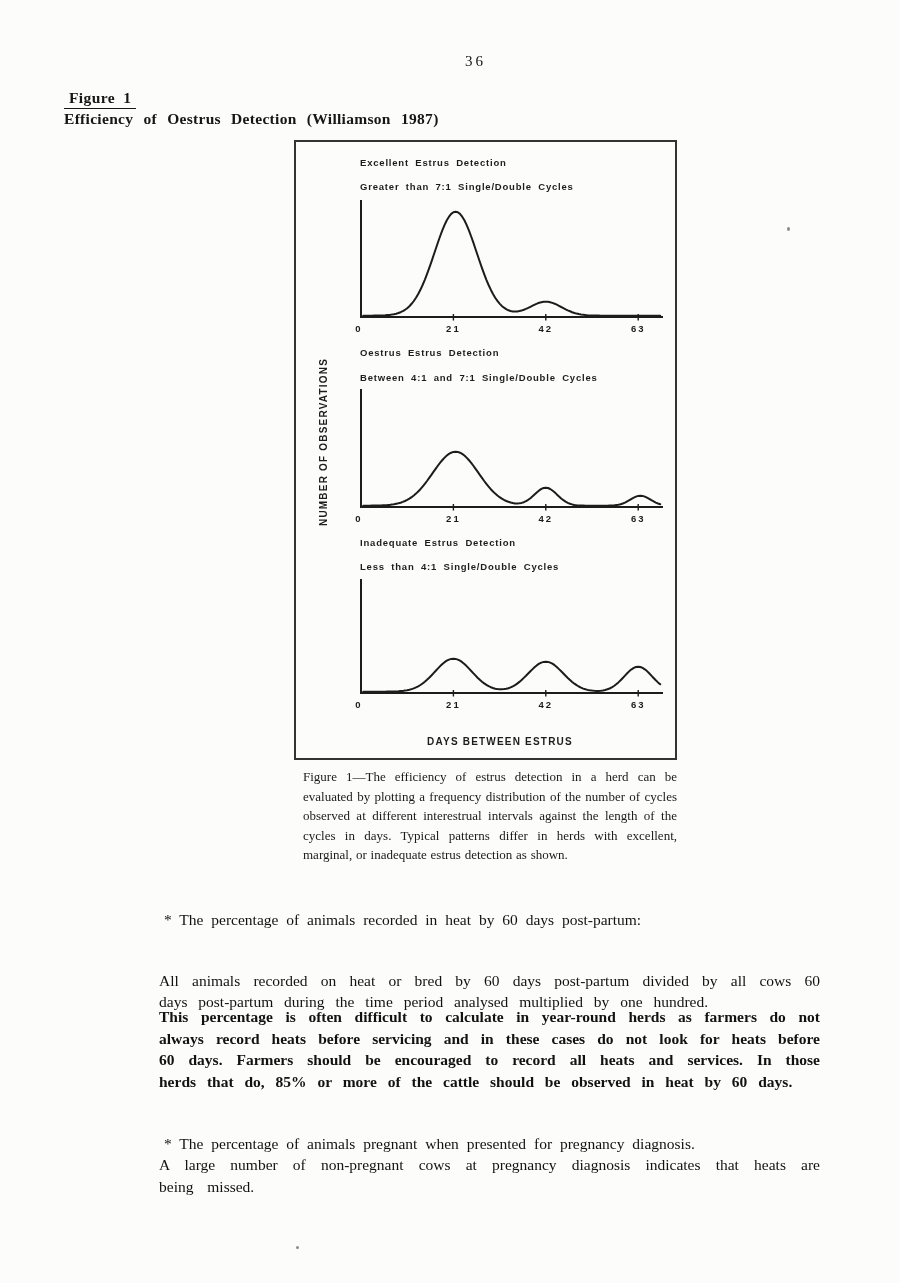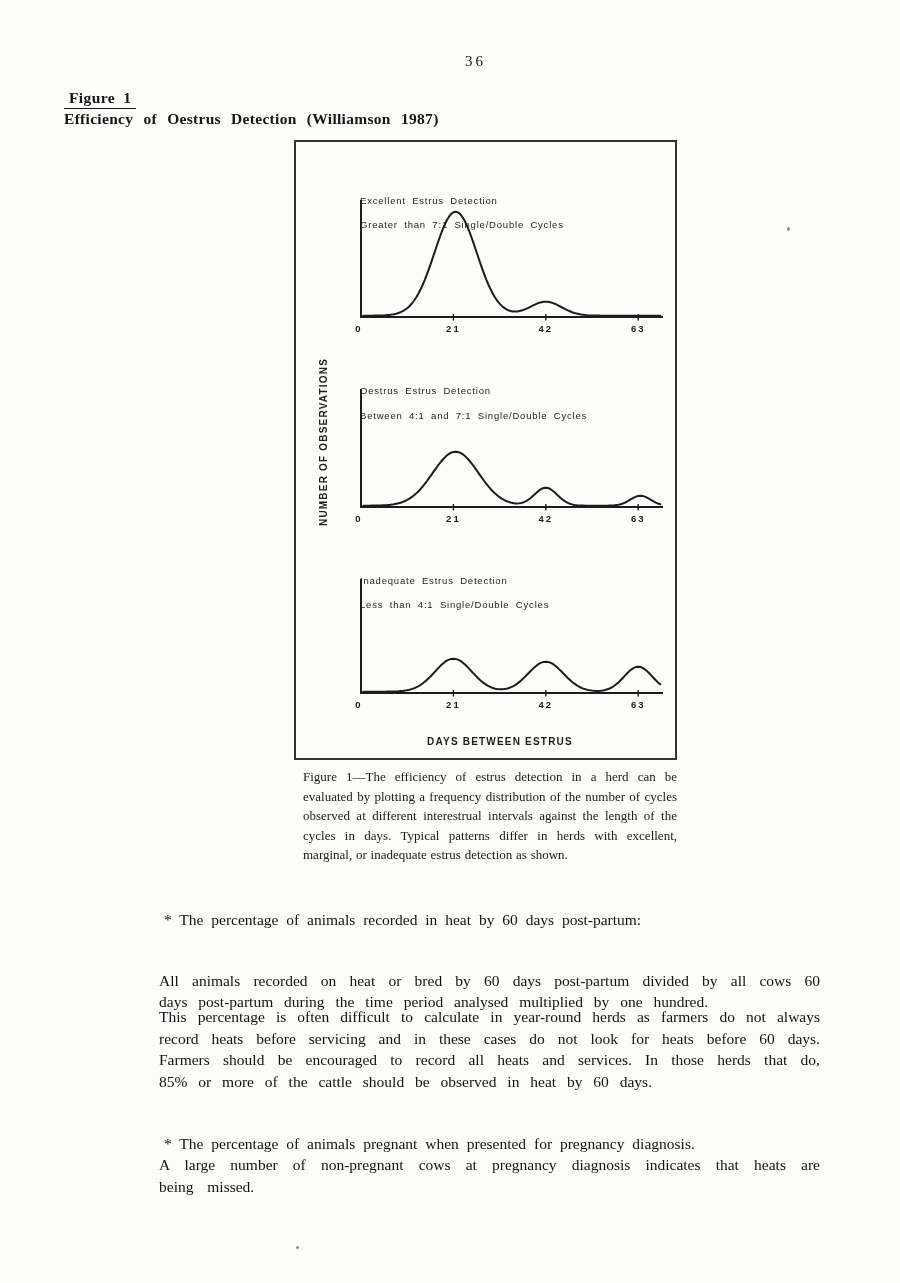--- a/index.html
+++ b/index.html
@@ -27,22 +27,22 @@
   }
   
   .figure-box{
     left:294px;top:140px;width:379px;height:616px;
     border:2px solid #333;background:#fcfcfa;
   }
   .figure-box svg{position:absolute;left:0;top:0;}
   .plabel{
     position:absolute;left:64px;
     font-family:"Liberation Sans", sans-serif;
-    font-size:9.5px;font-weight:400;color:#1d1d1d;
-    letter-spacing:0.8px;word-spacing:3px;white-space:nowrap;margin-top:38px;
+    font-size:9.5px;font-weight:700;color:#1d1d1d;
+    letter-spacing:0.8px;word-spacing:3px;white-space:nowrap;
   }
   .pl-1a{top:15px;} .pl-1b{top:39px;}
   .pl-2a{top:205px;} .pl-2b{top:230px;}
   .pl-3a{top:395px;} .pl-3b{top:419px;}
   .y-axis-label{
     position:absolute;left:22px;top:222px;height:162px;width:14px;
     writing-mode:vertical-rl;transform:rotate(180deg);
     text-align:center;
     font-family:"Liberation Sans", sans-serif;
     font-size:10px;font-weight:700;letter-spacing:1.2px;color:#1d1d1d;
@@ -69,21 +69,21 @@
     word-spacing:4px;
     margin-top:16px;
   }
   .bullet-1{top:895px;}
   .bullet-2{top:1119px;}
   .para{
     left:159px;width:661px;font-size:15.5px;color:#121212;
     text-align:justify;word-spacing:7px;
   }
   .para-1{top:971px;line-height:20.5px;}
-  .para-2{top:1006px;line-height:21.5px;}
+  .para-2{top:1006px;line-height:21.5px;font-weight:bold;}
   .para-3{top:1154px;line-height:21.5px;word-spacing:10px;}
   
   .artifact{background:#8a8a86;border-radius:50%;}
   .artifact-1{left:787px;top:227px;width:3px;height:4px;}
   .artifact-2{left:296px;top:1246px;width:3px;height:3px;}
 </style>
 </head>
 <body>
 
 <div>

